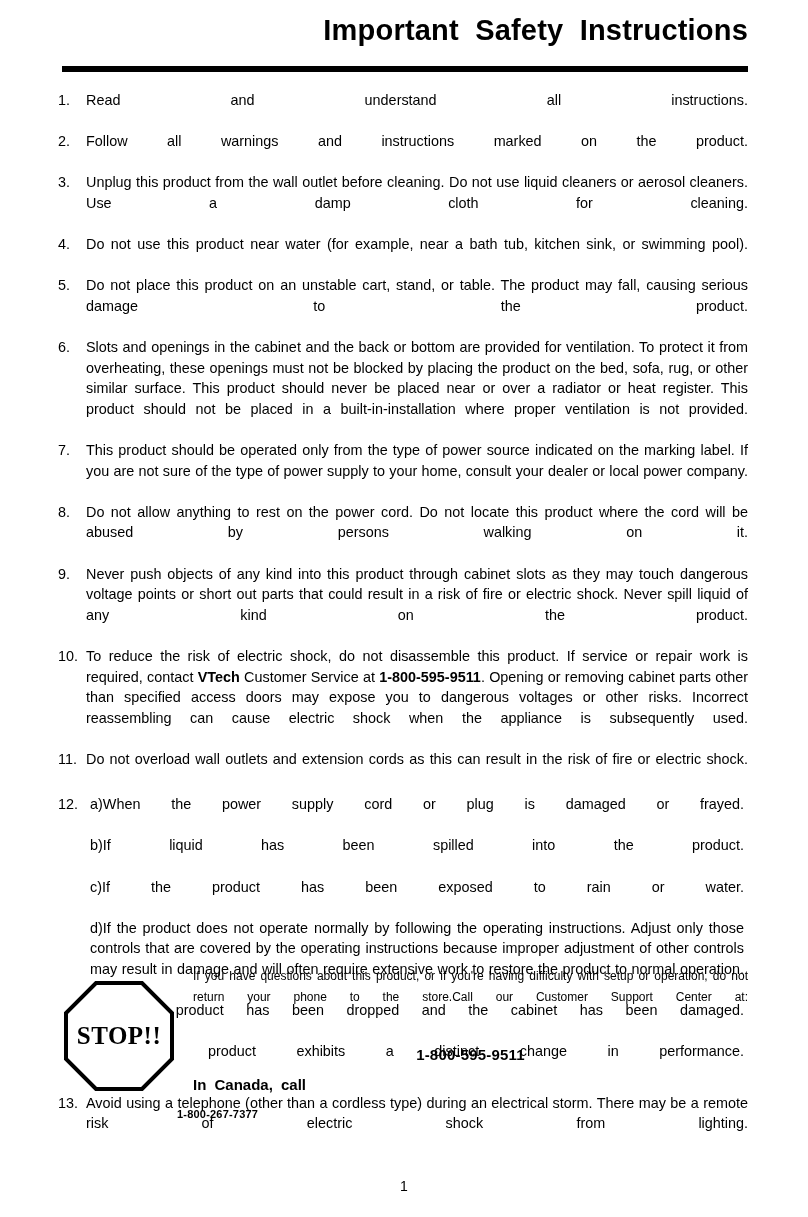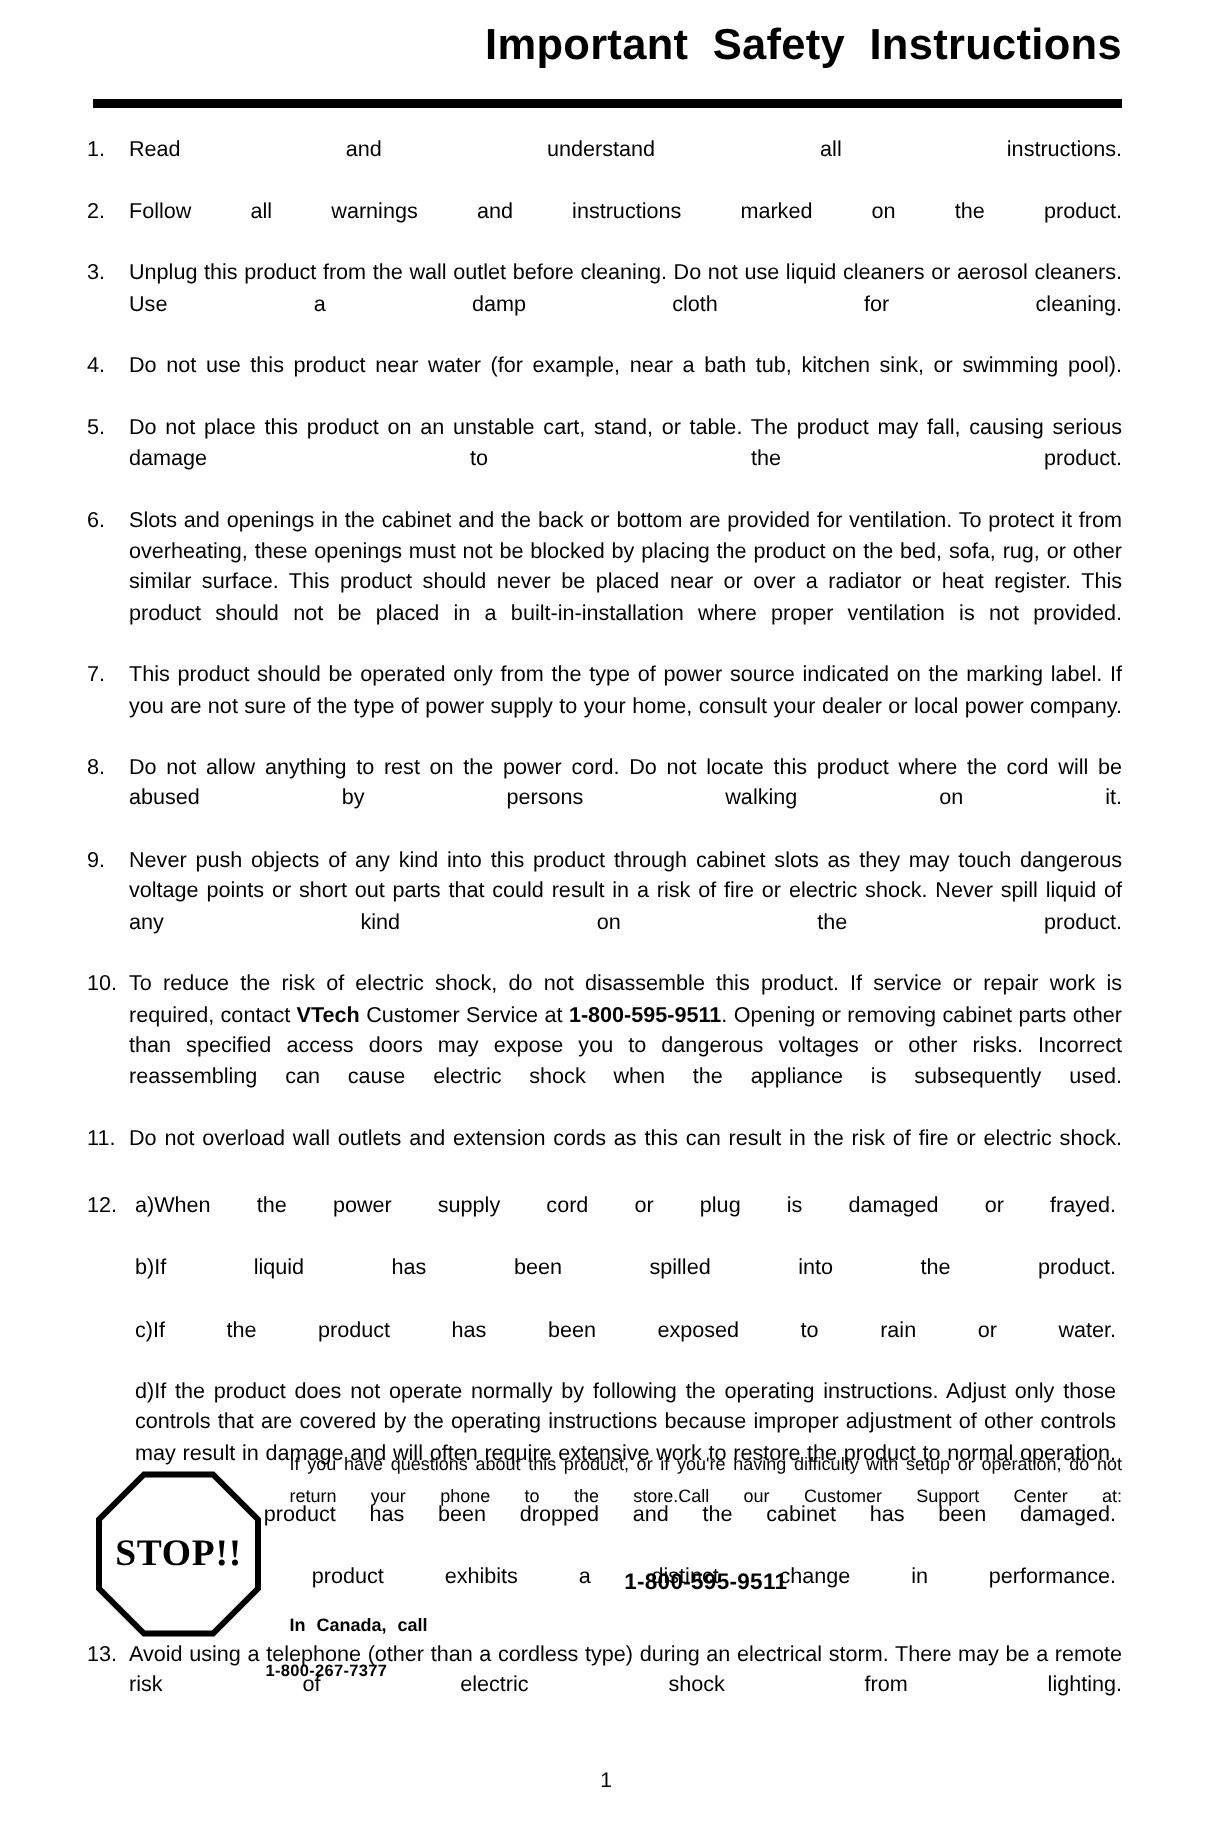--- a/index.html
+++ b/index.html
@@ -172,21 +172,21 @@
     font-size: 15px;
     font-weight: bold;
     letter-spacing: 0.2px;
   }
 
   .canada-line {
     position: absolute;
     left: 135px;
     top: 114px;
     width: 555px;
-    font-size: 12px;
+    font-size: 15px;
     font-weight: bold;
     word-spacing: 4px;
   }
 
   .phone-2 {
     position: absolute;
     left: 119px;
     top: 146px;
     width: 555px;
     text-align: left;

